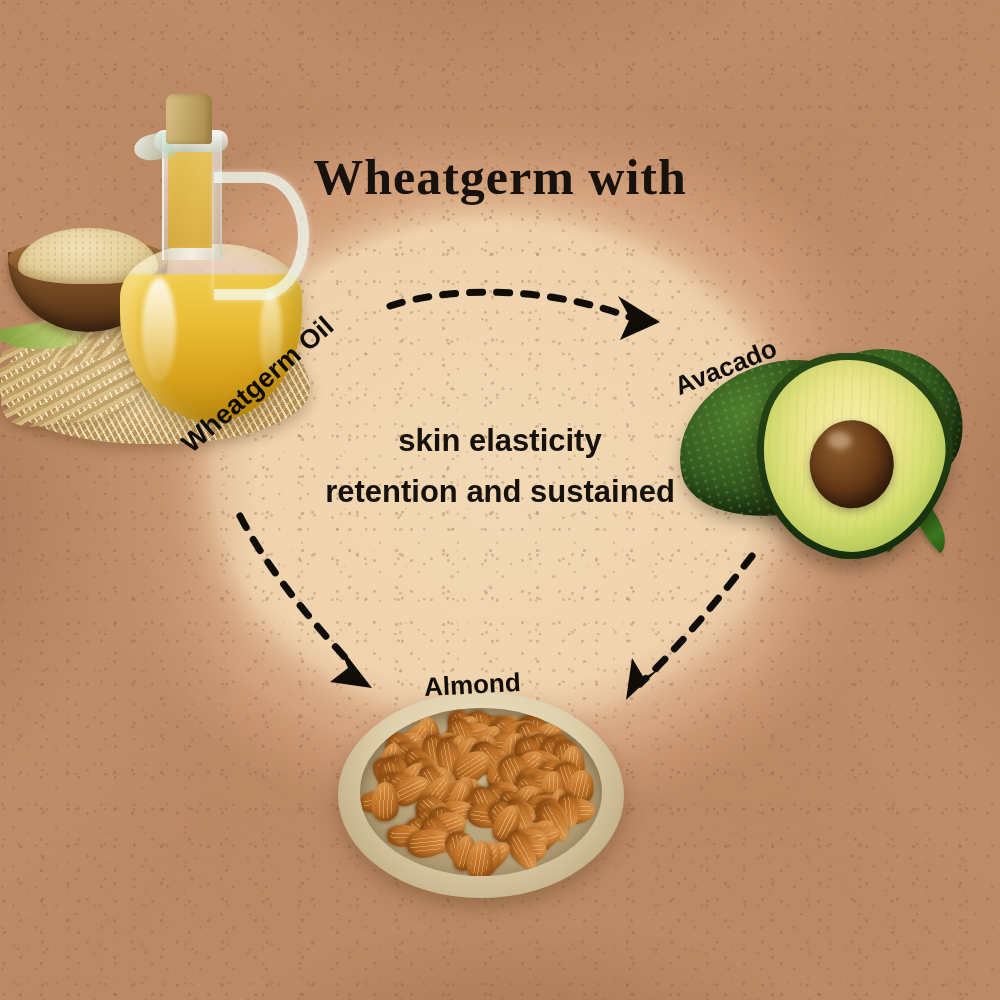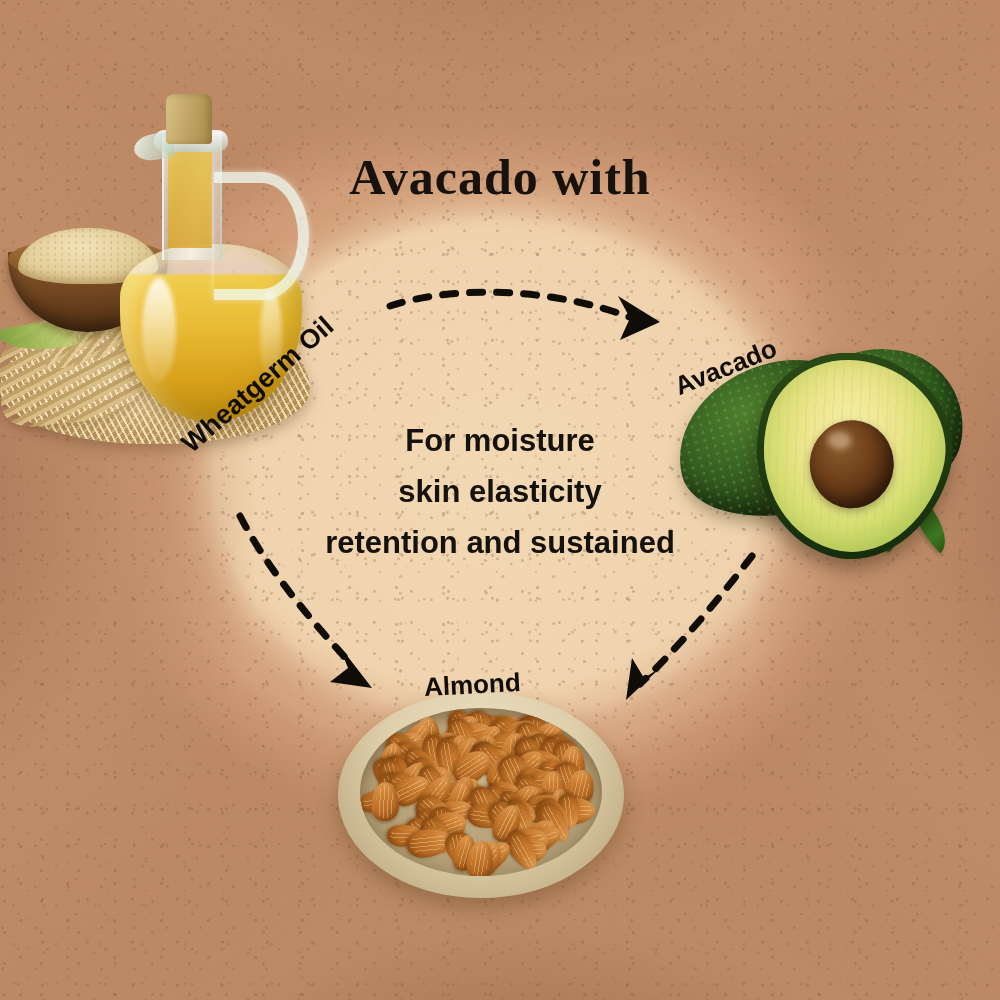--- a/index.html
+++ b/index.html
@@ -212,21 +212,21 @@
   <div class="bg-base"></div>
   <div class="powder"></div>
   <div class="powder2"></div>
   <div class="powder-top"></div>
   <div class="powder-bottom"></div>
   <div class="powder-left"></div>
   <div class="powder-right"></div>
   <div class="grain"></div>
   <div class="grain-center"></div>
 
-  <div class="headline">Avacado with</div>
+  <div class="headline">Wheatgerm with</div>
 
   <svg id="arrows" width="1000" height="1000" viewBox="0 0 1000 1000">
     <g fill="none" stroke="#100D09" stroke-width="7" stroke-linecap="round" stroke-dasharray="13 14">
       <path id="p1" d="M390,306 C460,283 560,290 632,318"></path>
       <path id="p2" d="M240,516 C268,570 312,622 353,666"></path>
       <path id="p3" d="M752,556 C718,600 678,648 640,684"></path>
     </g>
     <polygon points="618,296 660,322 620,340 630,318" fill="#100D09"></polygon>
     <polygon points="338,644 372,688 330,682 348,668" fill="#100D09"></polygon>
     <polygon points="660,668 626,700 632,658 644,678" fill="#100D09"></polygon>
@@ -386,21 +386,20 @@
         <div class="nut" style="left: 155.949px; top: 124.93px; width: 27.3426px; height: 34.068px; transform: rotate(90.2681deg);"></div>
         <div class="nut" style="left: 152.334px; top: 121.548px; width: 21.5242px; height: 42.1757px; transform: rotate(149.11deg);"></div>
         <div class="nut" style="left: 93.8054px; top: 127.313px; width: 21.2389px; height: 36.1735px; transform: rotate(13.6622deg);"></div>
         <div class="nut" style="left: 119.176px; top: 127.57px; width: 23.6746px; height: 43.7489px; transform: rotate(54.617deg);"></div>
         <div class="nut" style="left: 110.698px; top: 131.558px; width: 28.5019px; height: 37.1469px; transform: rotate(35.5364deg);"></div>
         <div class="nut" style="left: 106.565px; top: 133.152px; width: 26.2425px; height: 38.0262px; transform: rotate(7.1759deg);"></div>
       </div>
   </div>
 
   <div class="center-copy">
-    <span>For moisture</span>
     <span>skin elasticity</span>
     <span>retention and sustained</span>
   </div>
 
   <div class="label" id="label-wheatgerm">Wheatgerm Oil</div>
   <div class="label" id="label-avacado">Avacado</div>
   <div class="label" id="label-almond">Almond</div>
 
 </div>
 

